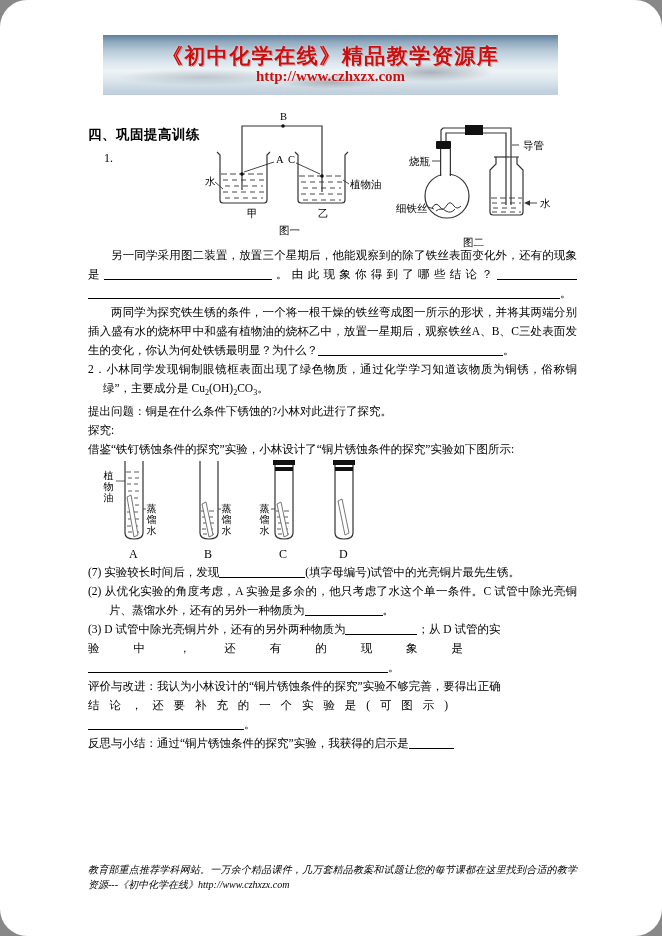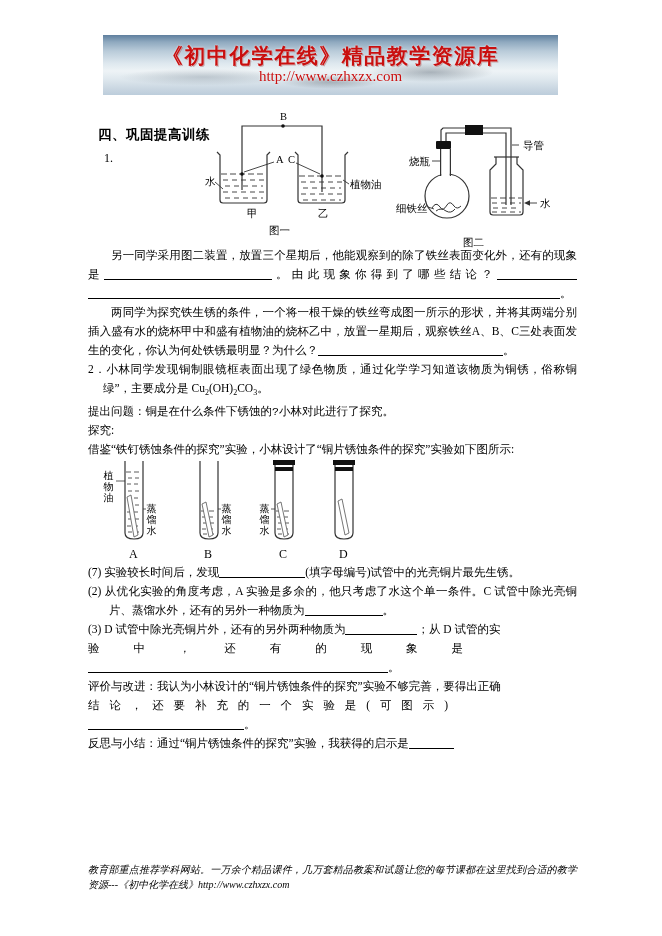--- a/index.html
+++ b/index.html
@@ -1,52 +1,52 @@
 <!DOCTYPE html>
 <html><head>
 <meta charset="utf-8">
 <style>
   html,body { margin:0; padding:0; background:#888; }
   .page { position:relative; width:662px; height:936px; background:#fff;
-          font-family:"Liberation Serif", serif; color:#000; overflow:hidden; margin:0 auto; }
+          font-family:"Liberation Serif", serif; color:#000; overflow:hidden; margin:0 auto;border-radius:27px; }
 
   
   .banner { position:absolute; left:103px; top:35px; width:455px; height:60px; text-align:center;
             background:
               radial-gradient(90px 14px at 72% 62%, rgba(60,75,90,.38), transparent 70%),
               radial-gradient(120px 12px at 22% 70%, rgba(90,105,120,.28), transparent 70%),
               radial-gradient(70px 10px at 50% 78%, rgba(40,50,60,.30), transparent 70%),
               linear-gradient(180deg,#5f7f9e 0px,#8fa9bf 7px,#b9cbd9 16px,#dde7ee 28px,
                               #eef3f6 36px,#dfe8ee 44px,#c9d6e1 54px,#bccddb 60px); }
   .banner-title { padding-top:7px; font-size:21px; font-weight:bold; color:#c90f0f; letter-spacing:1.5px;
                   text-shadow:0 0 2px rgba(255,255,255,.9),1px 1px 0 rgba(130,30,30,.4); }
-  .banner-url { font-size:15px; font-weight:normal; color:#c90f0f; margin-top:-2px;
+  .banner-url { font-size:15px; font-weight:bold; color:#c90f0f; margin-top:-2px;
                 text-shadow:0 0 2px rgba(255,255,255,.85); cursor:pointer; }
 
-  .heading { position:absolute; left:98px; top:126px; font-family:Liberation Mono, monospace;
+  .heading { position:absolute; left:88px; top:126px; font-family:Liberation Mono, monospace;
              font-size:13.5px; font-weight:bold; letter-spacing:.5px; }
   .q1num { position:absolute; left:104px; top:151px; font-size:12px; }
 
   
   .fig { position:absolute; }
   .fig1 { left:205px; top:112px; width:200px; height:128px; }
   .fig2 { left:403px; top:112px; width:175px; height:128px; }
   .flabel { position:absolute; font-size:10.5px; white-space:nowrap; }
   .vlabel { position:absolute; width:11px; font-size:10px; line-height:11px;
             word-break:break-all; text-align:center; }
 
   
   .textcol { position:absolute; left:88px; top:246px; width:489px; font-size:11.5px;
              line-height:19px; text-align:justify; }
   .textcol p, .textcol div { margin:0; }
   .indent2 { text-indent:23px; }
   .blank { display:inline-block; border-bottom:1px solid #000; height:13px; vertical-align:-2px; }
   .sub { font-size:8px; vertical-align:-3px; }
   .q2intro { margin-left:15px; padding-left:15px; text-indent:-15px; margin-top:7px; }
-  .mq { margin-left:34px;font-family:Liberation Mono, monospace; }
+  .mq { margin-left:34px; }
   .guess { margin-left:30px; padding-left:34px; text-indent:-34px; }
   .explore { margin-left:30px; }
   .jiejian { margin-left:15px; }
   .tubesfig { position:relative; margin:5px 0 3px 57px; width:300px; height:104px; }
   .item { margin-left:59px; padding-left:21px; text-indent:-21px; }
   .item3l1 { margin-left:59px; white-space:nowrap; }
   .spread1 { margin-left:100px; width:375px; text-align:justify; text-align-last:justify; }
   .item3l3 { margin-left:90px; }
   .evall1 { margin-left:64px; white-space:nowrap; }
   .spread2 { margin-left:112px; width:360px; text-align:justify; text-align-last:justify; }
@@ -95,21 +95,21 @@
       <circle cx="37" cy="62" r="1.8" fill="#111"></circle>
       <circle cx="117" cy="64" r="1.8" fill="#111"></circle>
     </svg>
     <div class="flabel" style="left:75px;top:-1px;">B</div>
     <div class="flabel" style="left:71px;top:42px;">A</div>
     <div class="flabel" style="left:83px;top:42px;">C</div>
     <div class="flabel" style="left:0px;top:63px;">水</div>
     <div class="flabel" style="left:145px;top:66px;">植物油</div>
     <div class="flabel" style="left:42px;top:95px;">甲</div>
     <div class="flabel" style="left:113px;top:95px;">乙</div>
-    <div class="flabel" style="left:64px;top:112px;">图一</div>
+    <div class="flabel" style="left:74px;top:112px;">图一</div>
   </div>
 
   <div class="fig fig2">
     <svg width="175" height="128" viewBox="0 0 175 128">
       <g stroke="#333" fill="none" stroke-width="1.2">
         <polyline points="38,30 38,18 40,16 108,16 108,93"></polyline>
         <polyline points="43,30 43,21 103,21 103,93"></polyline>
       </g>
       <rect x="62" y="13" width="18" height="10" fill="#111"></rect>
       <rect x="33" y="29" width="15" height="8" rx="1" fill="#111"></rect>

